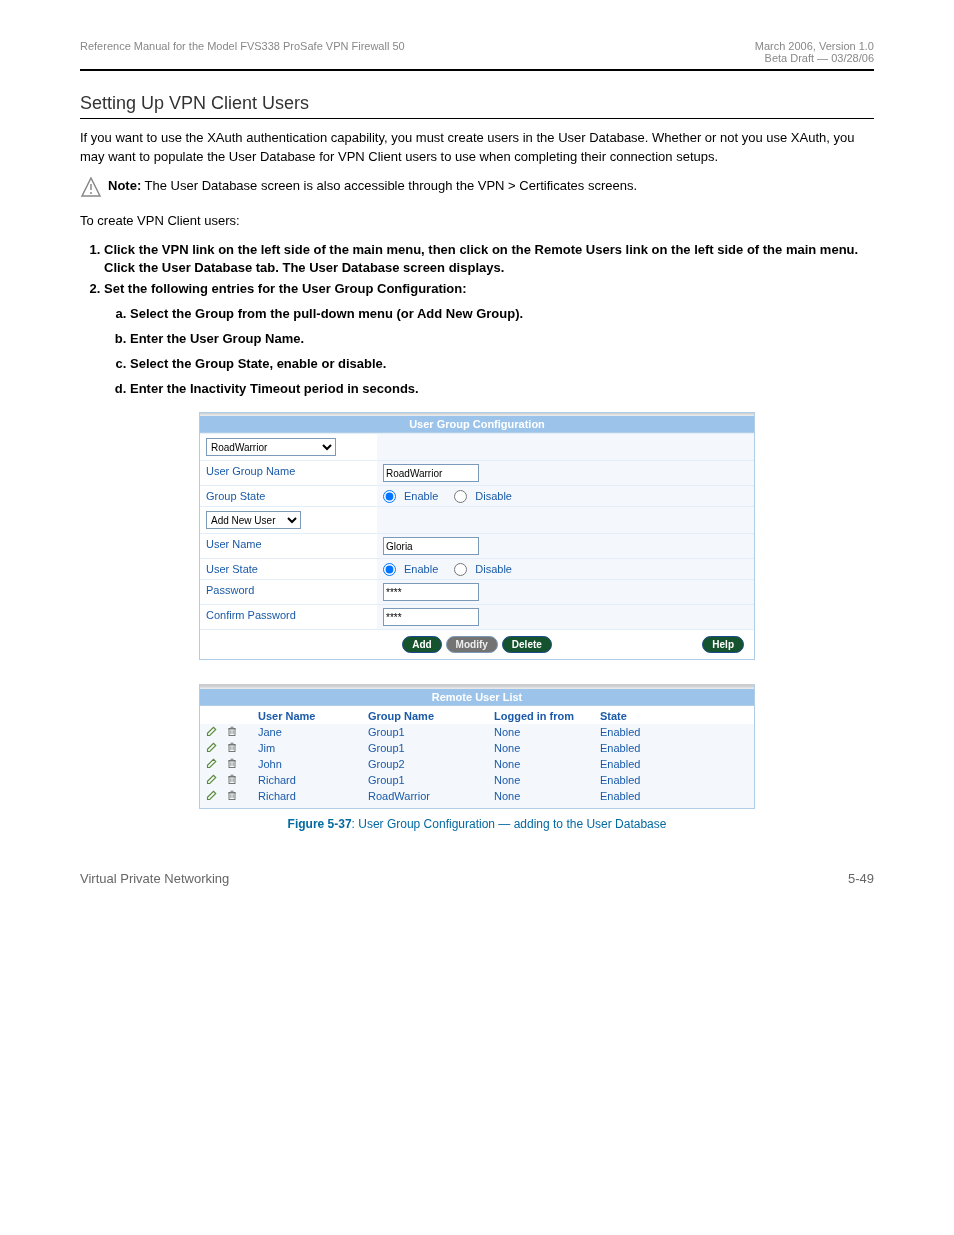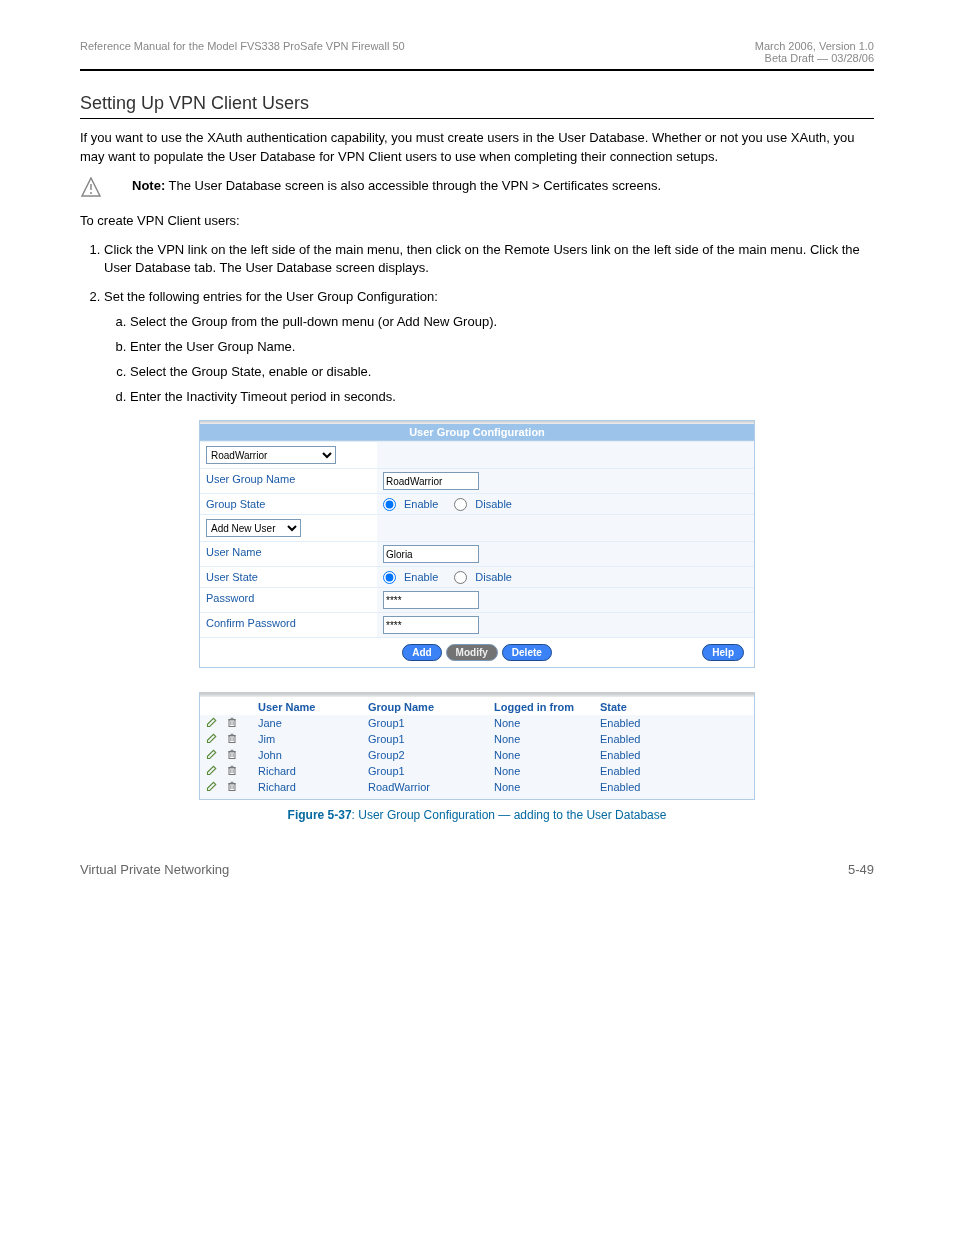--- a/index.html
+++ b/index.html
@@ -28,29 +28,29 @@
     font-weight: normal;
     color: #333;
     margin: 22px 0 4px 0;
   }
   p.body {
     font-size: 13px;
     line-height: 1.45;
     margin: 10px 0;
   }
   ol.steps { margin: 8px 0 8px 0; padding-left: 24px; }
-  ol.steps > li { margin: 10px 0; line-height:1.45; }
+  ol.steps > li { margin: 2px 0; line-height:1.45;font-weight:bold; }
   ol.sub { list-style-type: lower-alpha; padding-left: 26px; margin:6px 0;}
   ol.sub > li { margin: 6px 0; line-height:1.45;}
   b { font-weight: bold; }
   .note-icon {
     display:inline-block; vertical-align:top;
     margin-right:6px;
   }
-  .note-row { display:flex; align-items:flex-start; margin:8px 0;gap:24px;}
+  .note-row { display:flex; align-items:flex-start; margin:8px 0;}
   .note-row .note-text { flex:1; line-height:1.45;}
   .figure-wrap { text-align:center; margin: 14px 0;}
   .figure { display:inline-block; text-align:left;}
   .figure-caption { text-align:center; font-size:12px; margin-top:8px; color:#0369a1;}
   .figure-caption .fignum { font-weight:bold; }
   .footer {
     display:flex; justify-content:space-between;
     font-size:13px; color:#666; margin-top:40px;
   }
 
@@ -113,21 +113,21 @@
     padding:6px;
     background:#fff;
     border-top:1px solid #e3eef8;
     display:flex;
     align-items:center;
     justify-content:center;
     position:relative;
   }
   .pill-btn {
     display:inline-block;
-    background:#3b82f6;
+    background:#14532d;
     color:#fff;
     font-size:10px;
     font-weight:bold;
     padding:2px 9px;
     border-radius:10px;
     border:1px solid #1a4a8c;
     margin:0 2px;
     cursor:pointer;
   }
   .pill-btn.disabled { background:#737373; border-color:#7a98b8; color:#eee; cursor:default;}
@@ -283,20 +283,21 @@
         <span class="pill-btn">Add</span>
         <span class="pill-btn disabled">Modify</span>
         <span class="pill-btn">Delete</span>
         <span class="pill-btn help">Help</span>
       </div>
     </div>
 
     
     <div class="panel panel2">
       <div class="top-shade"></div>
+      <div class="panel-title">Remote User List</div>
 
       <div class="list-header">
         <div class="col-user">User Name</div>
         <div class="col-group">Group Name</div>
         <div class="col-logged">Logged in from</div>
         <div class="col-state">State</div>
       </div>
 
       <div class="list-body" id="list-body">
           <div class="list-row">

